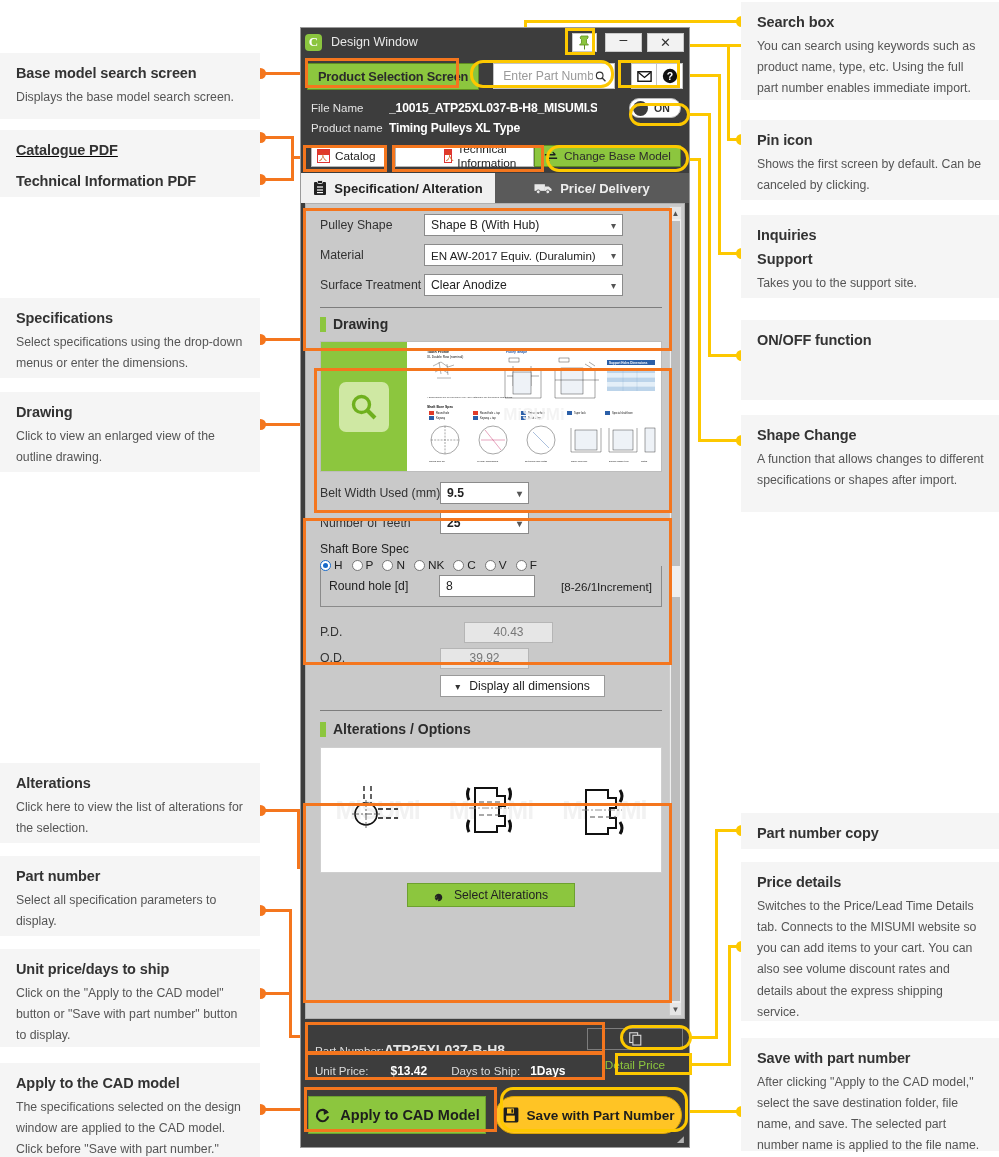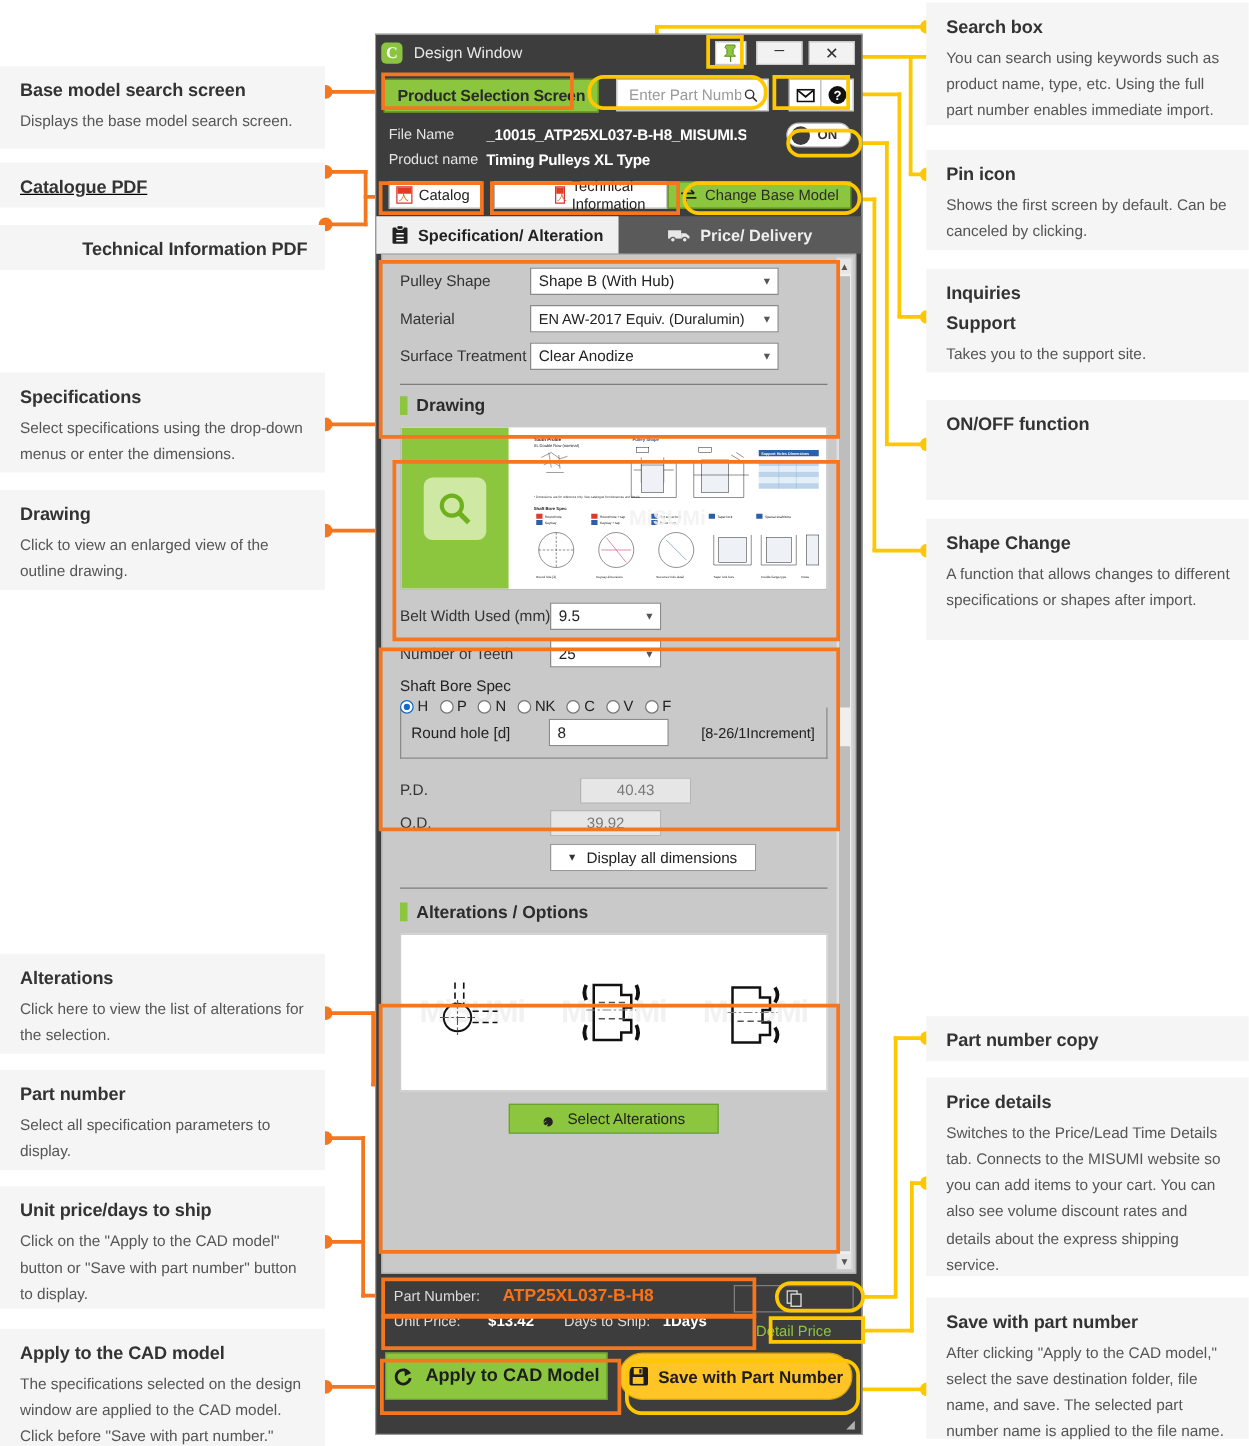--- a/index.html
+++ b/index.html
@@ -184,21 +184,21 @@
 
   .frow { display:flex; align-items:center; height: 30px; }
   .flabel { font-size: 12.3px; color: #333; width: 104px; flex:none; }
   .sel {
     background:#fff; border:1px solid #8b8b8b; height:22px;
     display:flex; align-items:center; padding:0 6px;
     font-size: 12.2px; color:#222; position:relative;
   }
   .sel .chev { margin-left: auto; font-size: 10px; color:#555; }
   .sel.w200 { width: 199px; }
-  .sel.w90  { width: 89px; }
+  .sel.w90  { width: 89px; font-weight: bold; }
 
   .divider { height:1px; background:#7d7d7d; margin: 7px 0 8px 0; }
   .sec-head { display:flex; align-items:center; gap:7px; font-size:14px; font-weight:bold; color:#2c2c2c; }
   .sec-bar { width: 6px; height: 15px; background:#8cc63e; }
 
   .drawing-box {
     background:#fff; border:1px solid #bdbdbd;
     height: 131px; margin: 9px 0 0 0;
     display:flex; overflow:hidden;
   }
@@ -264,24 +264,24 @@
     position:absolute; right:2px; top:2px; bottom:2px; width:13px;
     background:#efefef; border:1px solid #cdcdcd;
   }
   .sb-arrow { height:12px; display:flex; align-items:center; justify-content:center;
               font-size:8px; color:#555; background:#e6e6e6; }
   .sb-track { position:absolute; top:12px; bottom:12px; left:0; right:0; }
   .sb-thumb { position:absolute; left:1px; right:1px; background:#bdbdbd; }
 
   
   .summary { margin: 6px 6px 0 6px; display:flex; align-items:stretch; gap:7px; }
-  .summary-left { flex:1; padding: 3px 0 3px 8px; }
+  .summary-left { flex:1; padding: 17px 0 3px 8px; }
   .sl-row { display:flex; align-items:baseline; height:22px; }
   .sl-key { color:#dcdcdc; font-size:11.6px; }
-  .sl-pn { color:#f97316; font-size:14px; font-weight:bold; margin-left:18px; letter-spacing:0px;}
+  .sl-pn { color:#e5e5e5; font-size:14px; font-weight:bold; letter-spacing:0px;}
   .sl-val { color:#fff; font-size:12px; font-weight:bold; margin-left:22px; }
   .summary-right { width: 96px; display:flex; flex-direction:column; gap:5px; padding-top:3px; }
   .copy-btn {
     background:#3d3d3d; border:1px solid #7d7d7d; height:22px;
     display:flex; align-items:center; justify-content:center; color:#d8d8d8; font-size:13px;
   }
   .detail-price {
     height:20px; display:flex; align-items:center; justify-content:center;
     color:#8cc63e; font-size:11.8px;
   }
@@ -381,21 +381,21 @@
 
 <div class="note" style="left:0; top:53px; width:260px; height:66px;">
   <div class="n-title">Base model search screen</div>
   <div class="n-body">Displays the base model search screen.</div>
 </div>
 
 <div class="note" style="left:0; top:130px; width:260px; height:36px;text-decoration:underline;">
   <div class="n-title">Catalogue PDF</div>
 </div>
 
-<div class="note" style="left:0; top:180px; width:260px; height:36px;text-align:right;">
+<div class="note" style="left:0; top:161px; width:260px; height:36px;">
   <div class="n-title">Technical Information PDF</div>
 </div>
 
 <div class="note" style="left:0; top:298px; width:260px; height:80px;">
   <div class="n-title">Specifications</div>
   <div class="n-body">Select specifications using the drop-down menus or enter the dimensions.</div>
 </div>
 
 <div class="note" style="left:0; top:392px; width:260px; height:80px;">
   <div class="n-title">Drawing</div>

